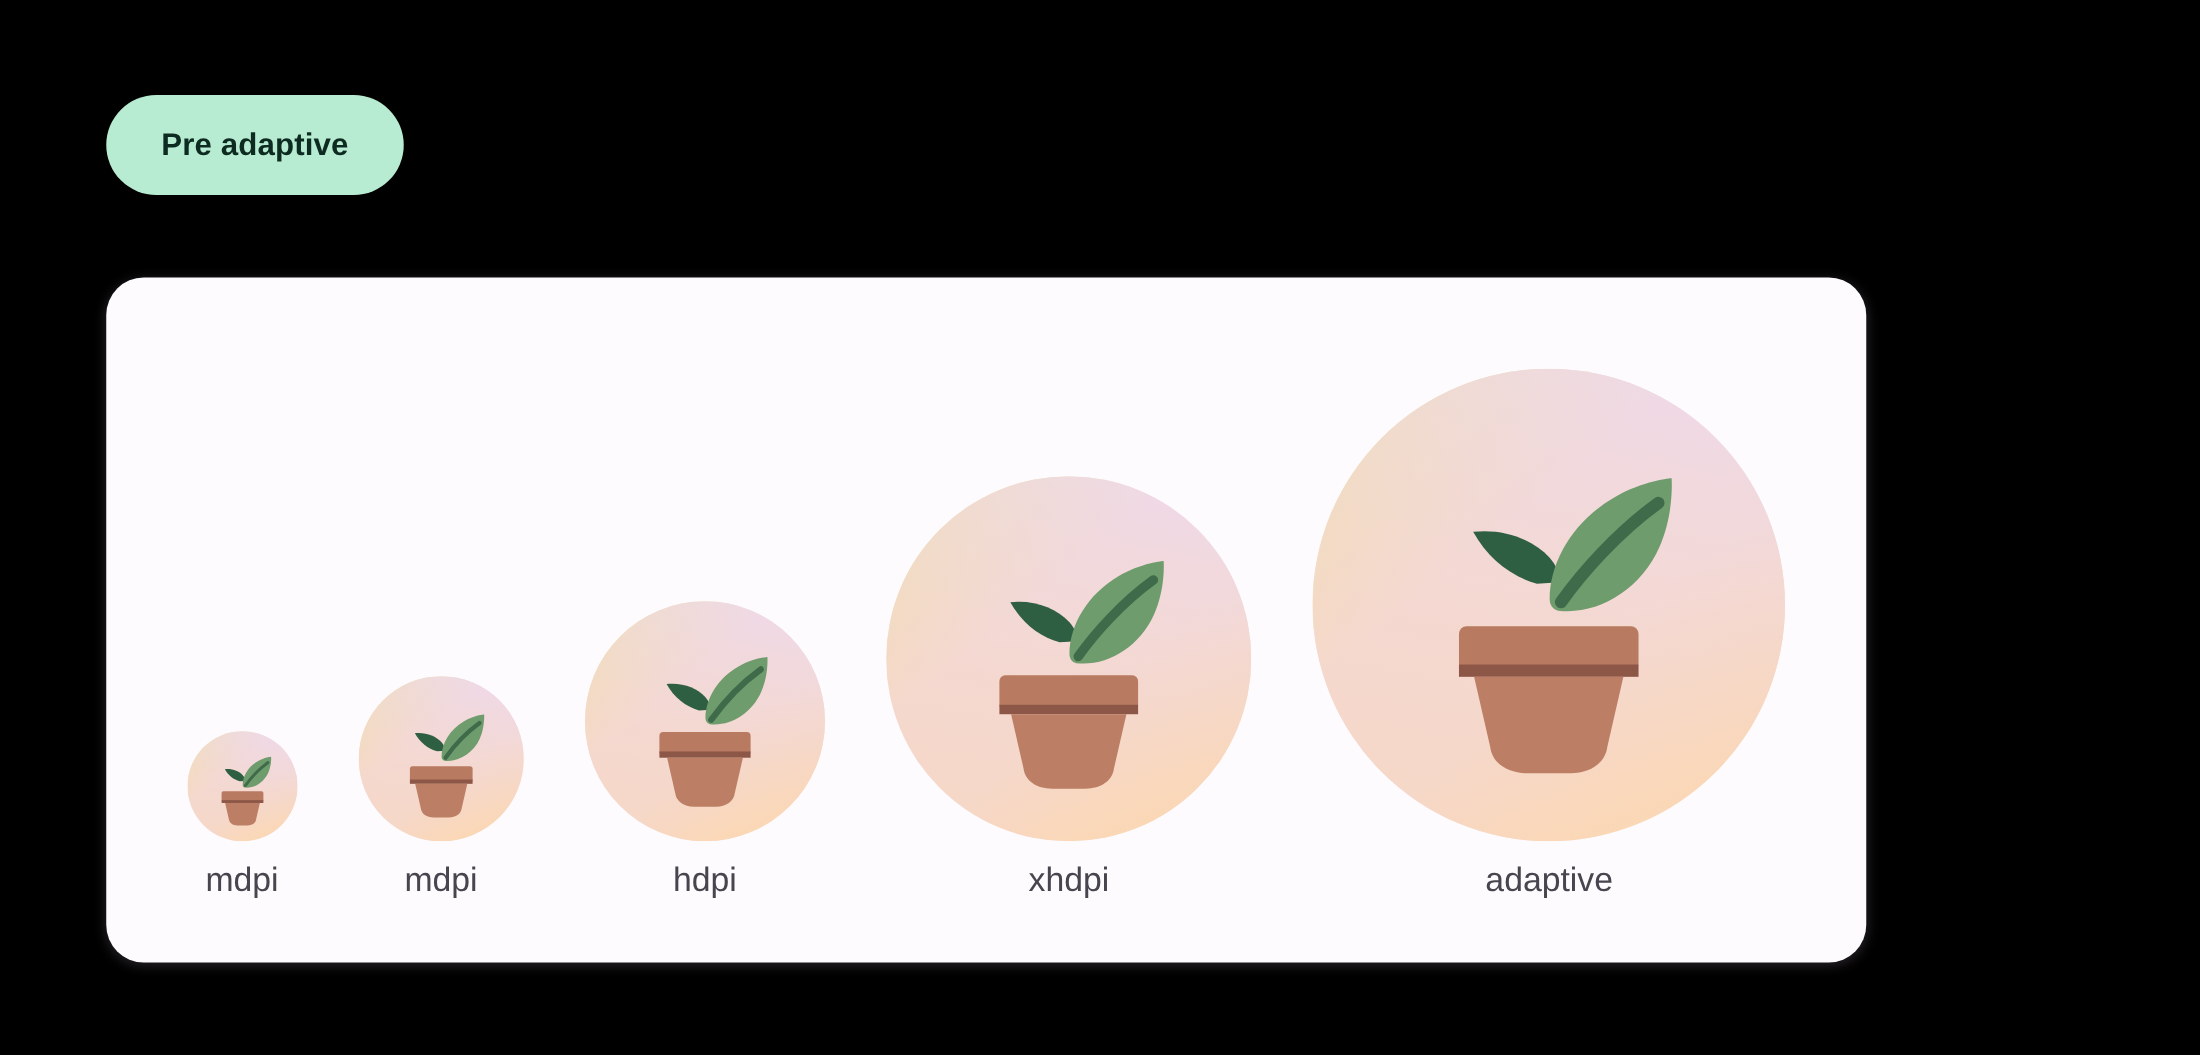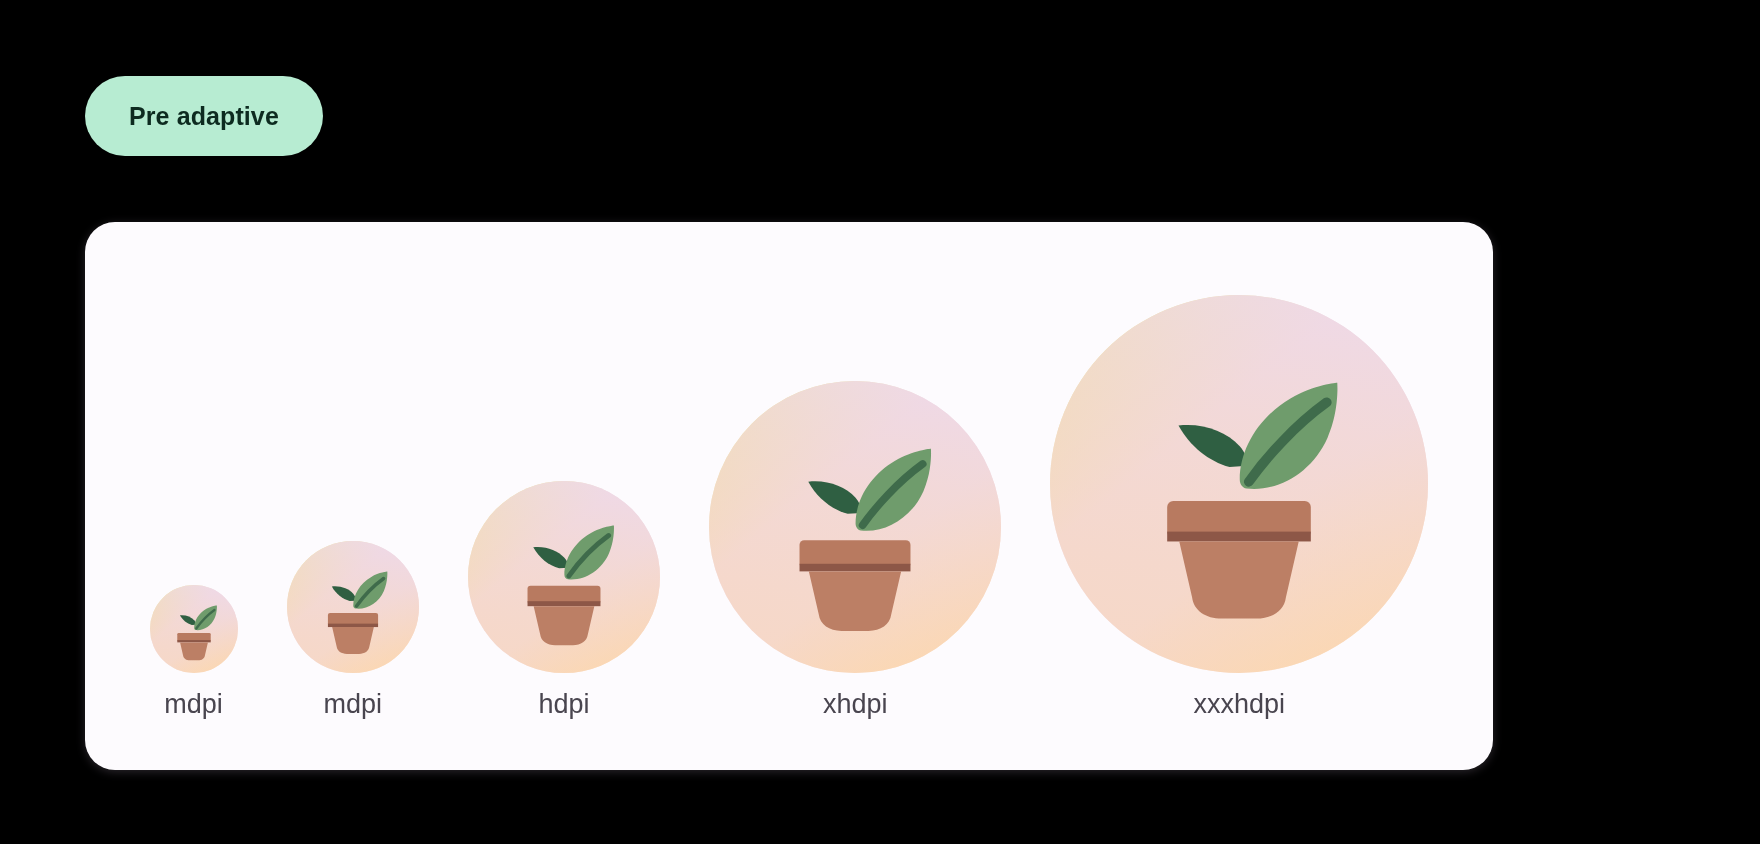--- a/index.html
+++ b/index.html
@@ -298,17 +298,17 @@
 
   <rect x="31.0" y="54.5" width="38.0" height="9.6" rx="1.6" fill="#b87a60"></rect>
 
   <rect x="31.0" y="62.6" width="38.0" height="2.6" fill="#8d5747"></rect>
 
   <path d="M34.2 65.2 L65.8 65.2 L62.4 80.0
            C62.0 83.4 58.8 85.6 54.6 85.6
            L45.4 85.6 C41.2 85.6 38.0 83.4 37.6 80.0 Z" fill="#bc7f65"></path>
 </svg>
         </span>
-      <span class="icon-label">xxxhdpi</span>
+      <span class="icon-label">adaptive</span>
     </div>
 
   </div>
 </div>
 
 </body></html>

